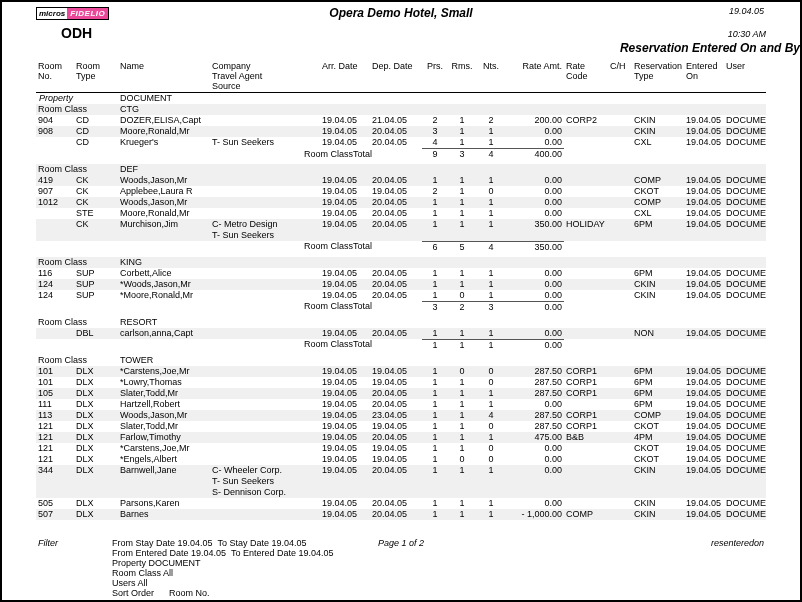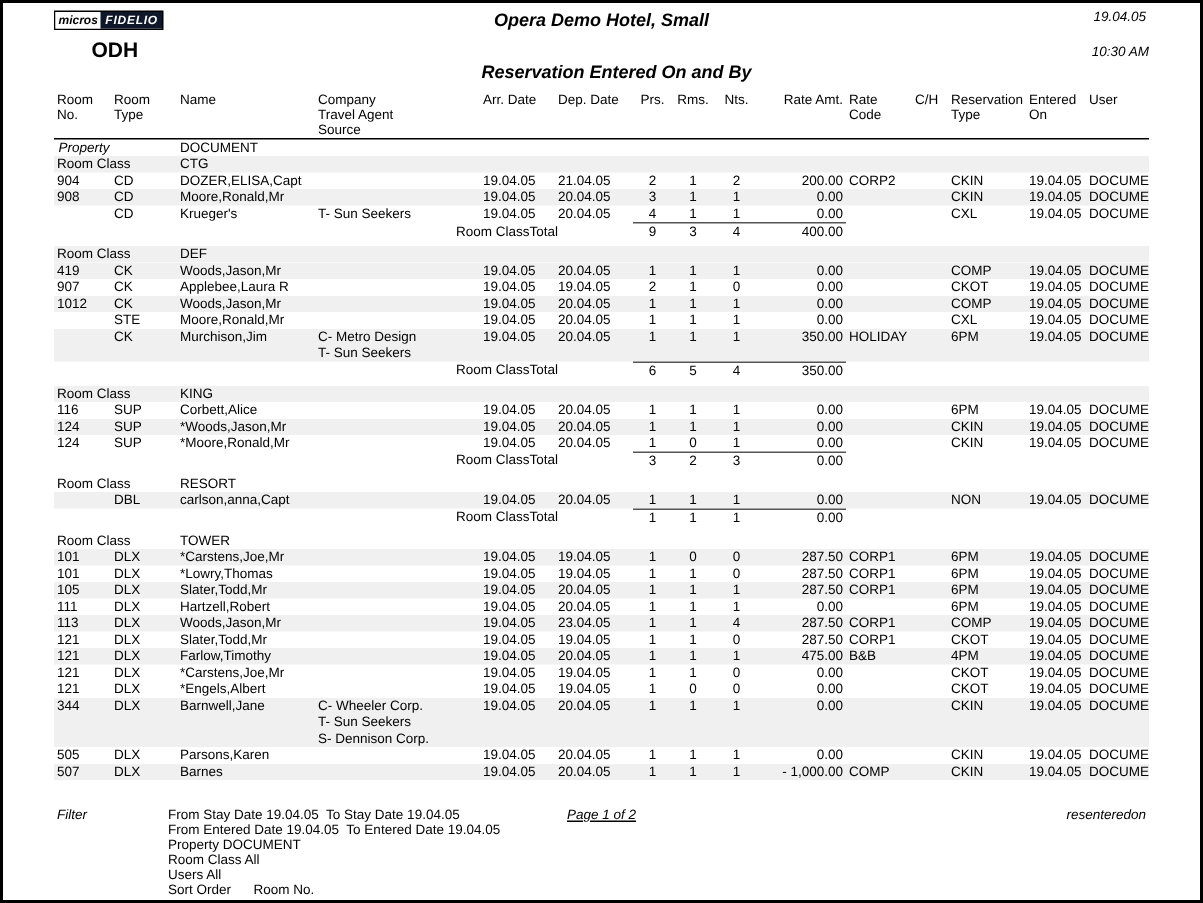--- a/index.html
+++ b/index.html
@@ -2,44 +2,44 @@
 <html><head>
 <meta charset="utf-8">
 <style>
   html,body{margin:0;padding:0;background:#fff;}
   .page{position:relative;box-sizing:border-box;width:802px;height:602px;border:2px solid #000;
         background:#fff;font-family:"Liberation Sans",sans-serif;font-size:9px;color:#000;overflow:hidden;}
   
   .logo{position:absolute;left:34px;top:5px;display:inline-flex;align-items:flex-end;border:1px solid #000;
         font-size:8px;font-weight:bold;font-style:italic;line-height:11px;height:11px;}
   .logo .l1{background:#fff;color:#000;padding:0 2px;}
-  .logo .l2{background:#0f172a;color:#fff;padding:0 3px;letter-spacing:.5px;}
+  .logo .l2{background:#ec4899;color:#fff;padding:0 3px;letter-spacing:.5px;}
   .odh{position:absolute;left:36px;top:23px;font-weight:bold;font-size:14px;margin-left:23px;}
   .hotel-title{position:absolute;left:0;right:0;top:4px;text-align:center;font-weight:bold;font-style:italic;font-size:12px;}
   .hdr-date{position:absolute;right:36px;top:4px;font-style:italic;}
   .hdr-time{position:absolute;right:34px;top:27px;font-style:italic;margin-left:32px;}
-  .report-title{position:absolute;left:0;right:0;top:39px;text-align:center;font-weight:bold;font-style:italic;font-size:12px;padding-left:20px;}
+  .report-title{position:absolute;left:0;right:0;top:39px;text-align:right;font-weight:bold;font-style:italic;font-size:12px;padding-left:20px;}
   
   table{border-collapse:collapse;table-layout:fixed;width:730px;margin:57px 0 0 34px;}
   th{font-weight:normal;text-align:left;vertical-align:top;padding:2px 2px 1px 2px;
      border-bottom:1px solid #000;white-space:pre-line;line-height:10px;}
   td{height:11px;line-height:11px;padding:0 2px;vertical-align:top;white-space:pre-line;overflow:hidden;}
   tr.shade td{background:#f0f0f0;}
   td.c,th.c{text-align:center;}
   td.r,th.r{text-align:right;}
   td.ind1{padding-left:3px;font-style:italic;}
   td.ind2{}
   td.tlabel{text-align:right;padding-right:50px;}
   td.tnum{border-top:1px solid #555;}
   tr.sp td{height:4px;line-height:4px;background:#fff !important;}
   
   .footer{position:absolute;left:0;right:0;top:536px;font-size:9px;}
   .f-label{position:absolute;left:36px;top:0;font-style:italic;}
   .f-lines{position:absolute;left:110px;top:0;line-height:10px;white-space:pre-line;}
-  .f-page{position:absolute;left:0;right:0;top:0;text-align:center;font-style:italic;text-decoration:underline;}
+  .f-page{position:absolute;left:0;right:0;top:0;text-align:center;font-style:italic;}
   .f-right{position:absolute;right:36px;top:0;font-style:italic;}
 </style>
 </head>
 <body>
 
 <div class="page">
 
   <div class="logo">
     <span class="l1">micros</span>
     <span class="l2">FIDELIO</span>

